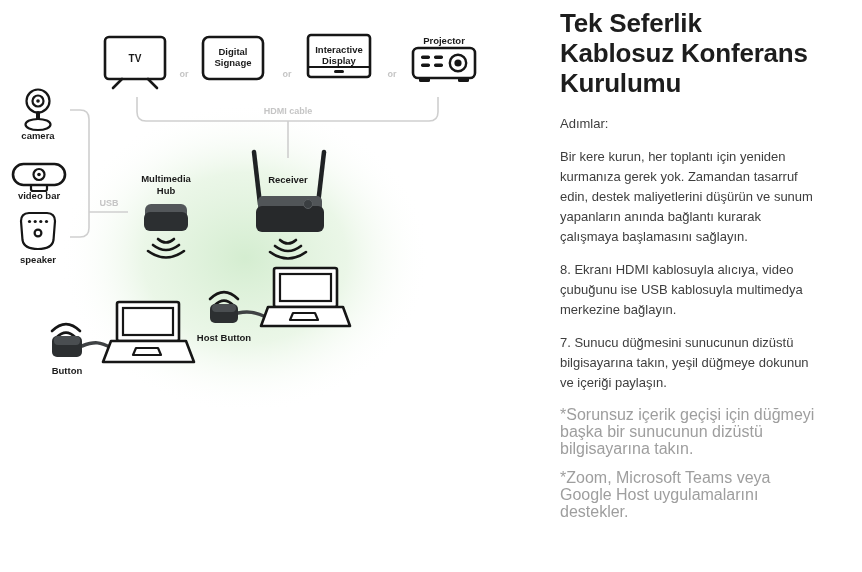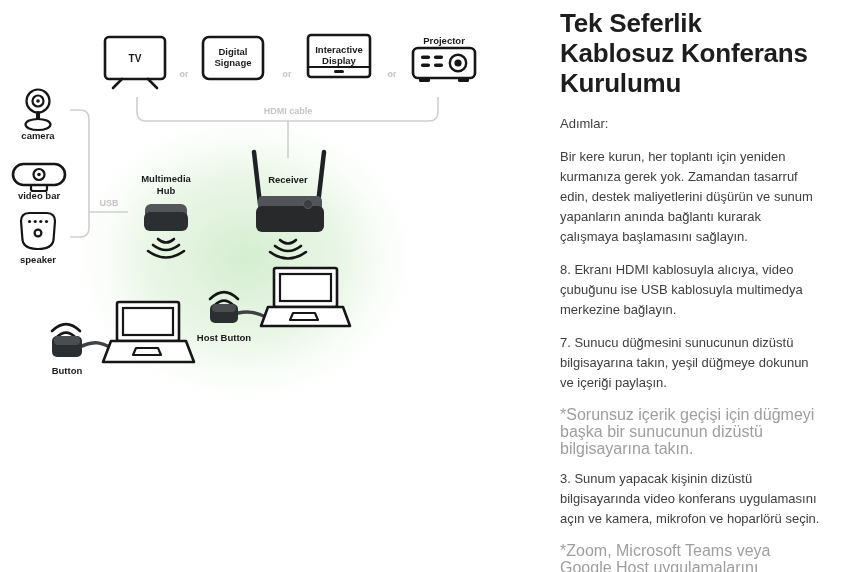--- a/index.html
+++ b/index.html
@@ -185,15 +185,14 @@
 </svg>
 </div>
 
 <div class="content">
   <h1 class="page-title">Tek Seferlik Kablosuz Konferans Kurulumu</h1>
   <p class="para">Adımlar:</p>
   <p class="para">Bir kere kurun, her toplantı için yeniden kurmanıza gerek yok. Zamandan tasarruf edin, destek maliyetlerini düşürün ve sunum yapanların anında bağlantı kurarak çalışmaya başlamasını sağlayın.</p>
   <p class="para">8. Ekranı HDMI kablosuyla alıcıya, video çubuğunu ise USB kablosuyla multimedya merkezine bağlayın.</p>
   <p class="para">7. Sunucu düğmesini sunucunun dizüstü bilgisayarına takın, yeşil düğmeye dokunun ve içeriği paylaşın.</p>
   <p class="note">*Sorunsuz içerik geçişi için düğmeyi başka bir sunucunun dizüstü bilgisayarına takın.</p>
-  <p class="para">3. Sunum yapacak kişinin dizüstü bilgisayarında video konferans uygulamasını açın ve kamera, mikrofon ve hoparlörü seçin.</p>
   <p class="note">*Zoom, Microsoft Teams veya Google Host uygulamalarını destekler.</p>
 </div>
 
 </body></html>

